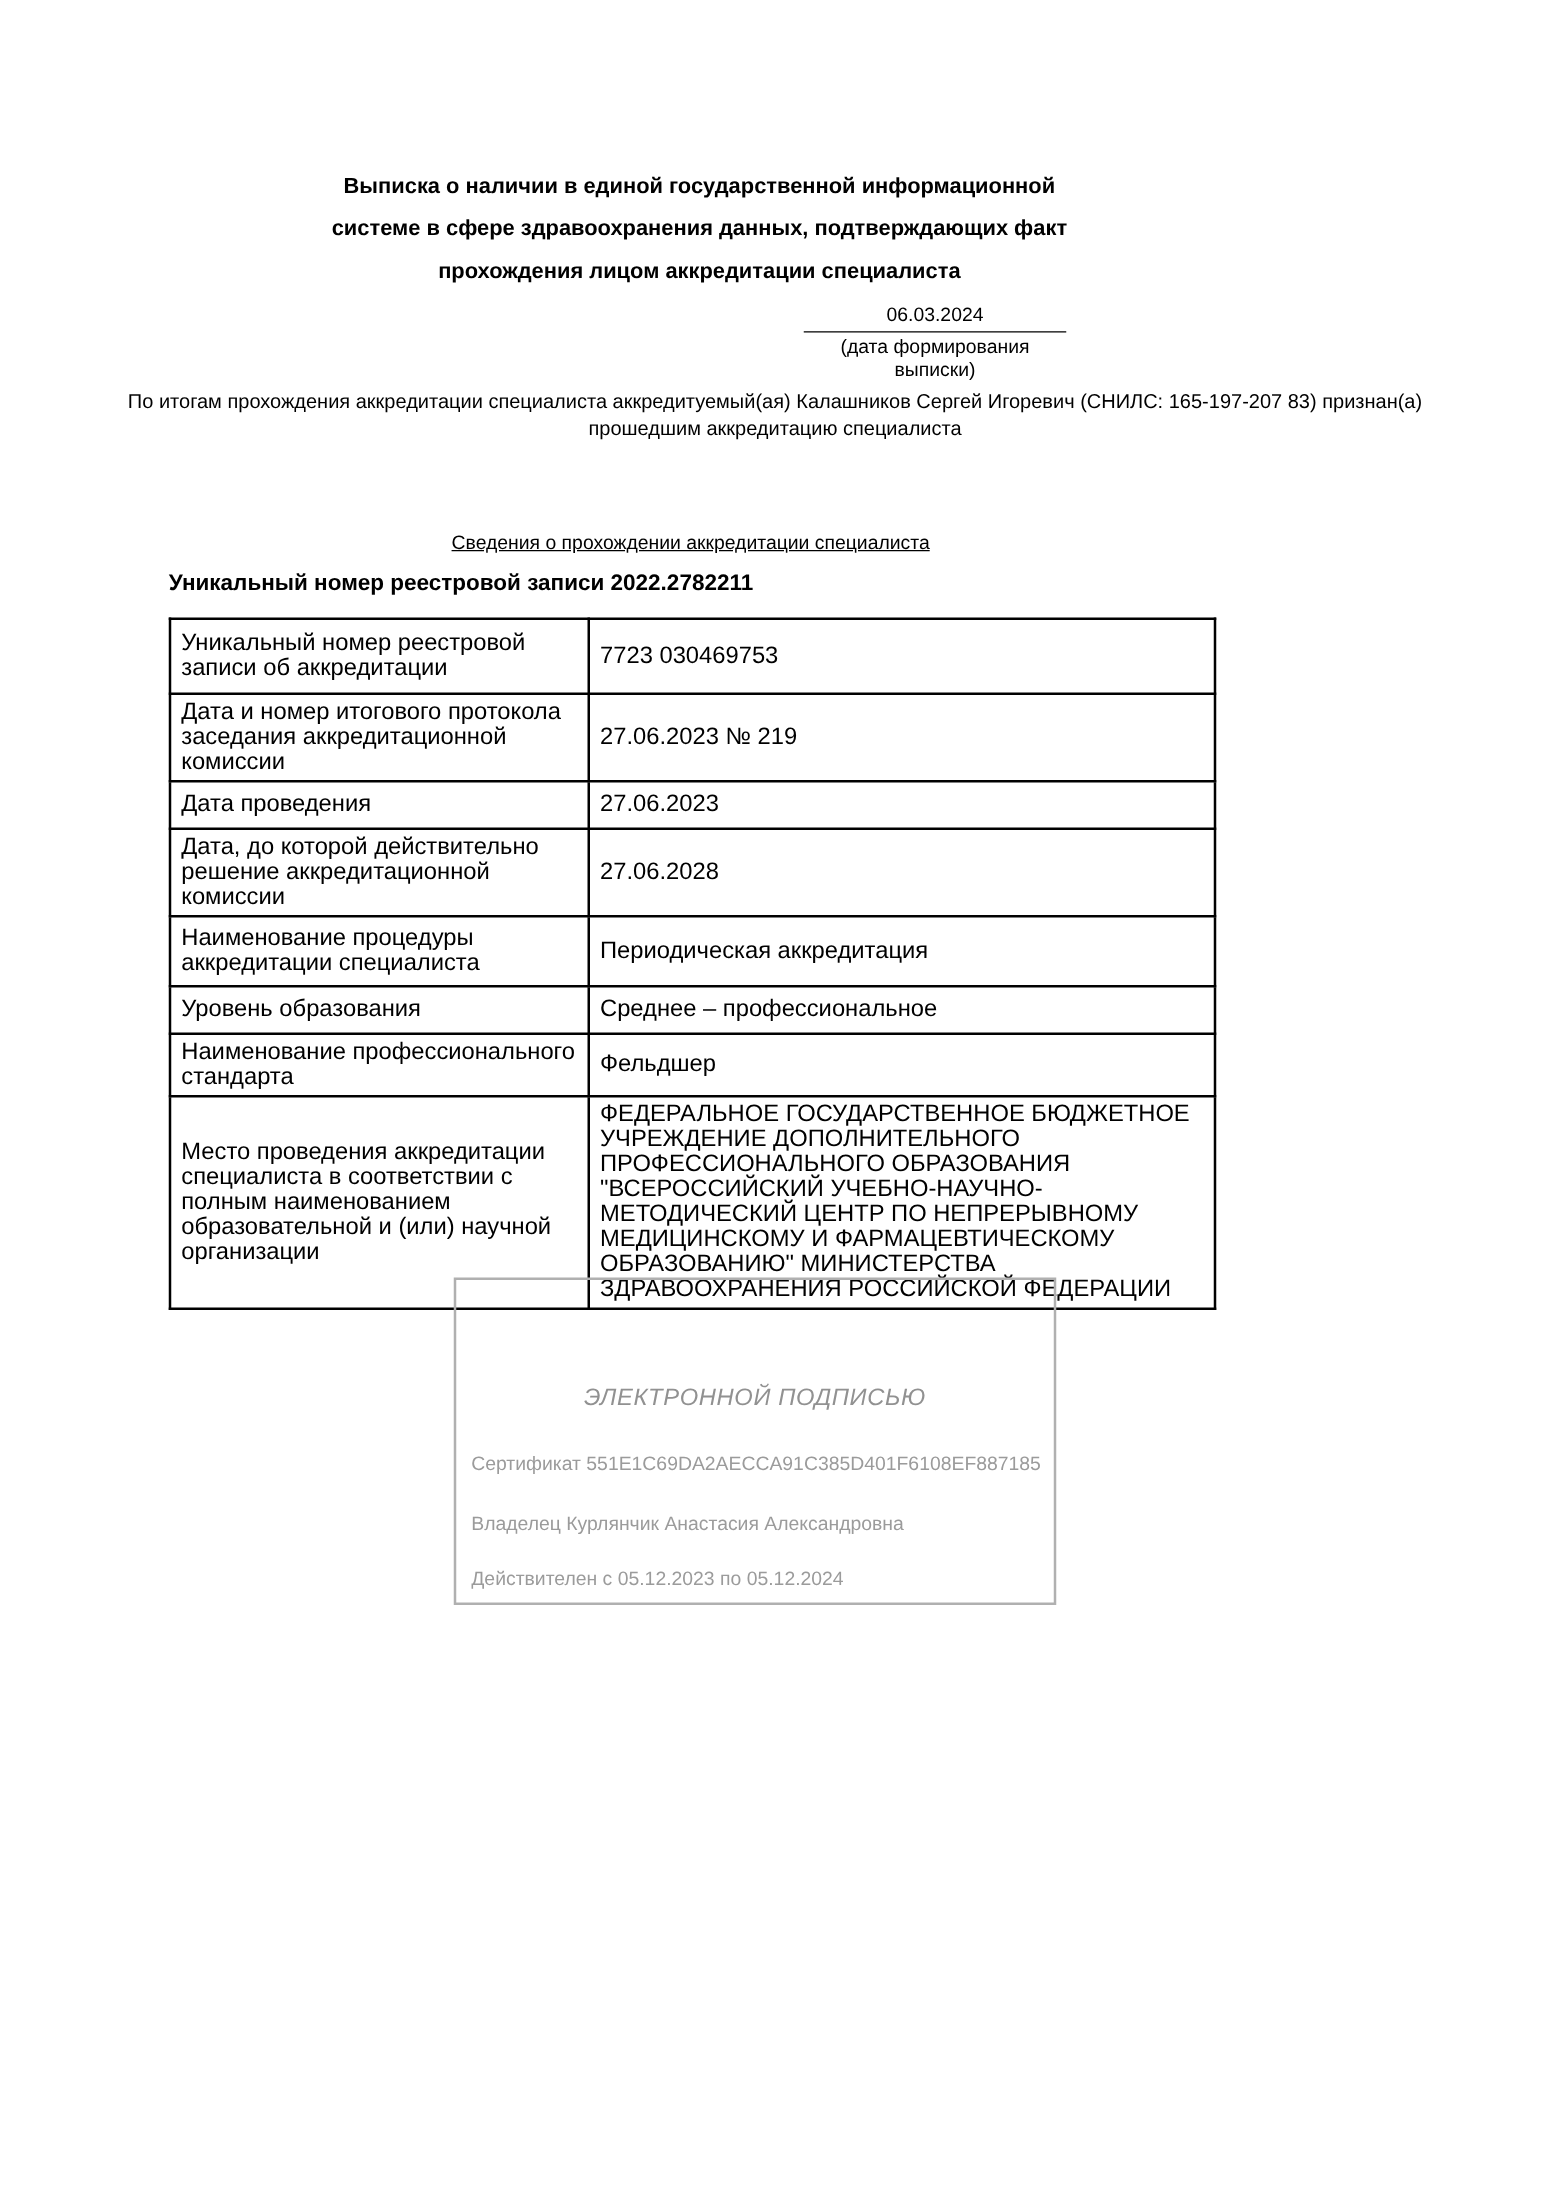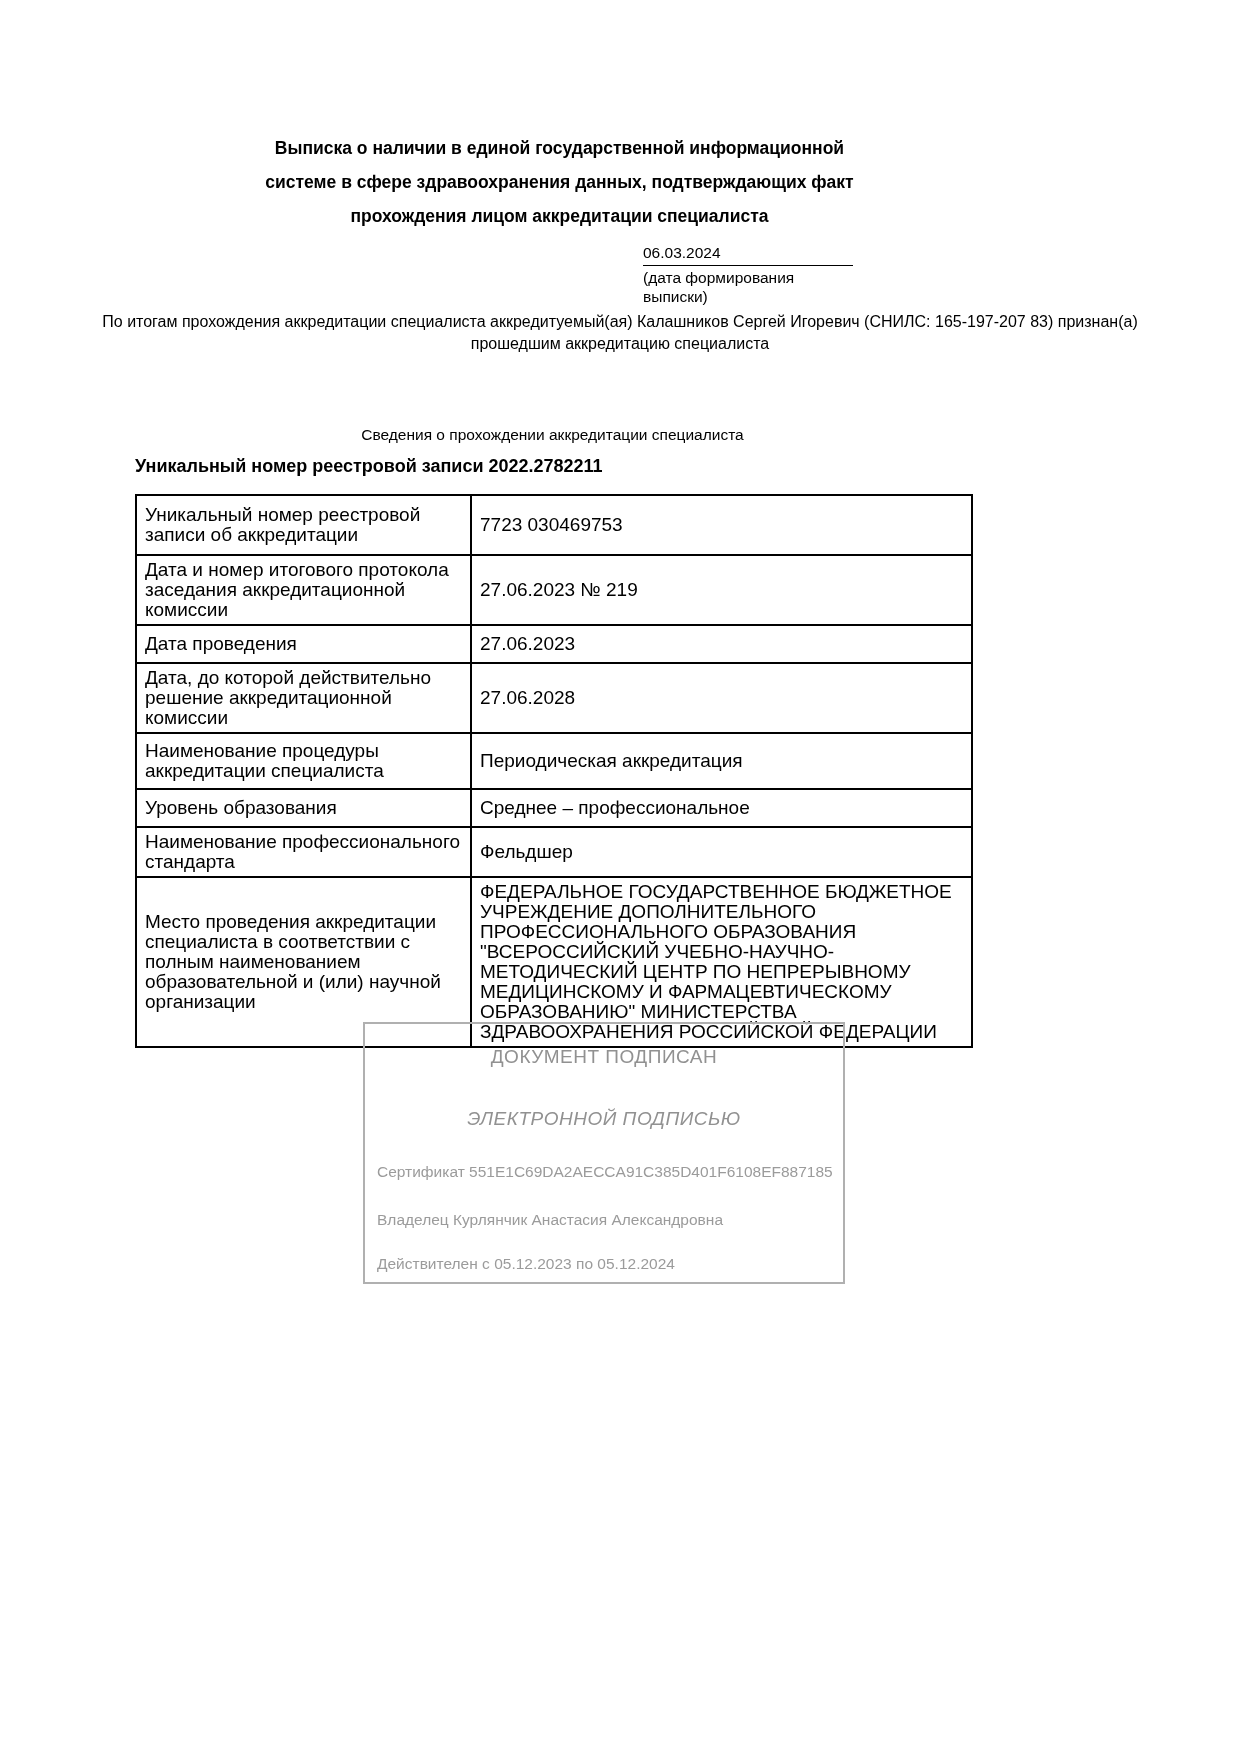--- a/index.html
+++ b/index.html
@@ -30,21 +30,21 @@
     font-weight: bold;
     line-height: 34px;
   }
 
   
   .date-block {
     position: absolute;
     top: 243px;
     left: 643px;
     width: 210px;
-    text-align: left;
+    text-align: center;
     font-size: 15.5px;
   }
   .date-value {
     display: block;
     padding-bottom: 3px;
     border-bottom: 1.5px solid #000;
     line-height: 19px;
   }
   .date-caption {
     display: block;
@@ -65,21 +65,21 @@
 
   
   .section-heading {
     position: absolute;
     top: 426px;
     left: 135px;
     width: 835px;
     text-align: center;
     font-size: 15.5px;
   }
-  .section-heading span { }
+  .section-heading span { text-decoration: underline; }
 
   
   .record-heading {
     position: absolute;
     top: 456px;
     left: 135px;
     width: 835px;
     font-size: 18px;
     font-weight: bold;
   }
@@ -205,20 +205,19 @@
         <td>Фельдшер</td>
       </tr>
       <tr class="h-xl">
         <td>Место проведения аккредитации специалиста в соответствии с полным наименованием образовательной и (или) научной организации</td>
         <td class="val-caps">ФЕДЕРАЛЬНОЕ ГОСУДАРСТВЕННОЕ БЮДЖЕТНОЕ УЧРЕЖДЕНИЕ ДОПОЛНИТЕЛЬНОГО ПРОФЕССИОНАЛЬНОГО ОБРАЗОВАНИЯ "ВСЕРОССИЙСКИЙ УЧЕБНО-НАУЧНО-МЕТОДИЧЕСКИЙ ЦЕНТР ПО НЕПРЕРЫВНОМУ МЕДИЦИНСКОМУ И ФАРМАЦЕВТИЧЕСКОМУ ОБРАЗОВАНИЮ" МИНИСТЕРСТВА ЗДРАВООХРАНЕНИЯ РОССИЙСКОЙ ФЕДЕРАЦИИ</td>
       </tr>
     </tbody>
   </table>
 
   <div class="sig-box">
-    <div class="sig-title sig-title-1">ДОКУМЕНТ ПОДПИСАН</div>
     <div class="sig-title sig-title-2">ЭЛЕКТРОННОЙ ПОДПИСЬЮ</div>
     <div class="sig-line sig-cert">Сертификат 551E1C69DA2AECCA91C385D401F6108EF887185B</div>
     <div class="sig-line sig-owner">Владелец Курлянчик Анастасия Александровна</div>
     <div class="sig-line sig-validity">Действителен с 05.12.2023 по 05.12.2024</div>
   </div>
 
 </div>
 
 </body></html>

